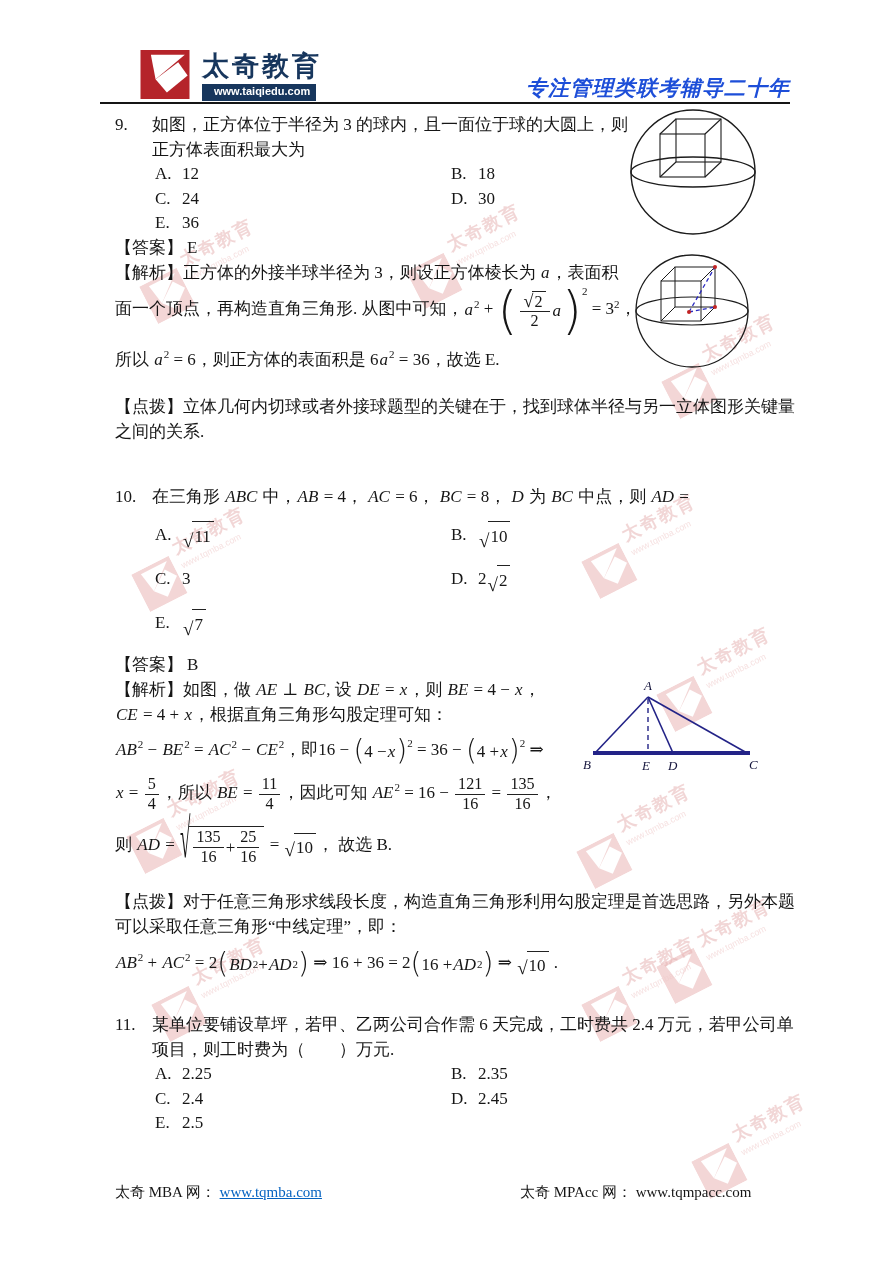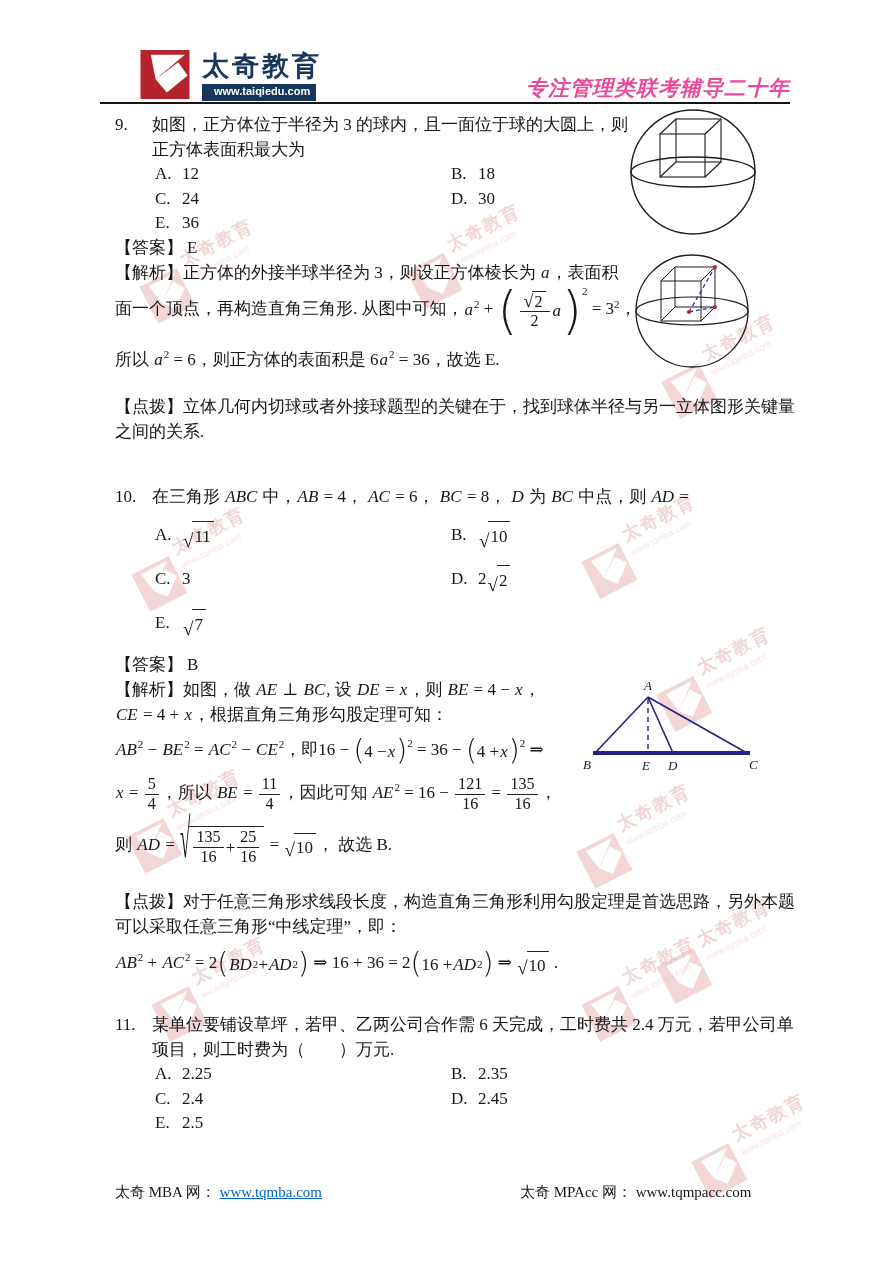--- a/index.html
+++ b/index.html
@@ -7,21 +7,21 @@
         font-family:"Liberation Serif","DejaVu Serif",serif;color:#161616;font-size:17px;}
   
   .logo-box{position:absolute;left:139px;top:50px;display:flex;align-items:flex-start;z-index:2;}
   .logo-svg{width:52px;height:49px;display:block;}
   .brand-wrap{margin-left:11px;padding-top:2px;}
   .brand-cn{font-family:"Liberation Sans","DejaVu Sans",sans-serif;font-weight:bold;font-size:27px;
             color:#17365d;letter-spacing:3px;line-height:1.05;}
   .brand-url{margin-top:3px;background:#17365d;color:#fff;font-family:"Liberation Sans",sans-serif;
              font-weight:bold;font-size:11px;padding:1px 6px 2px 12px;display:inline-block;line-height:1.2;}
   .slogan{position:absolute;right:97px;top:74px;font-size:21px;font-style:italic;font-weight:bold;
-          color:#ec4899;z-index:2;letter-spacing:1px;}
+          color:#1d4ed8;z-index:2;letter-spacing:1px;}
   .head-rule{position:absolute;left:100px;right:97px;top:102px;border-top:2px solid #151515;z-index:2;}
   
   .wm{position:absolute;display:flex;align-items:flex-start;gap:7px;transform:rotate(-27deg);
       opacity:.55;z-index:0;pointer-events:none;}
   .wm svg{width:42px;height:42px;margin-top:16px;flex:0 0 42px;}
   .wm-brand{font-size:18px;font-weight:bold;color:#e7b5b5;letter-spacing:2px;font-family:"Liberation Sans",sans-serif;}
   .wm-url{font-size:9px;color:#efc9c9;margin-top:2px;font-family:"Liberation Sans",sans-serif;}
   
   .sec{position:absolute;left:115px;z-index:1;}
   #sec9{top:112px;width:700px;}

